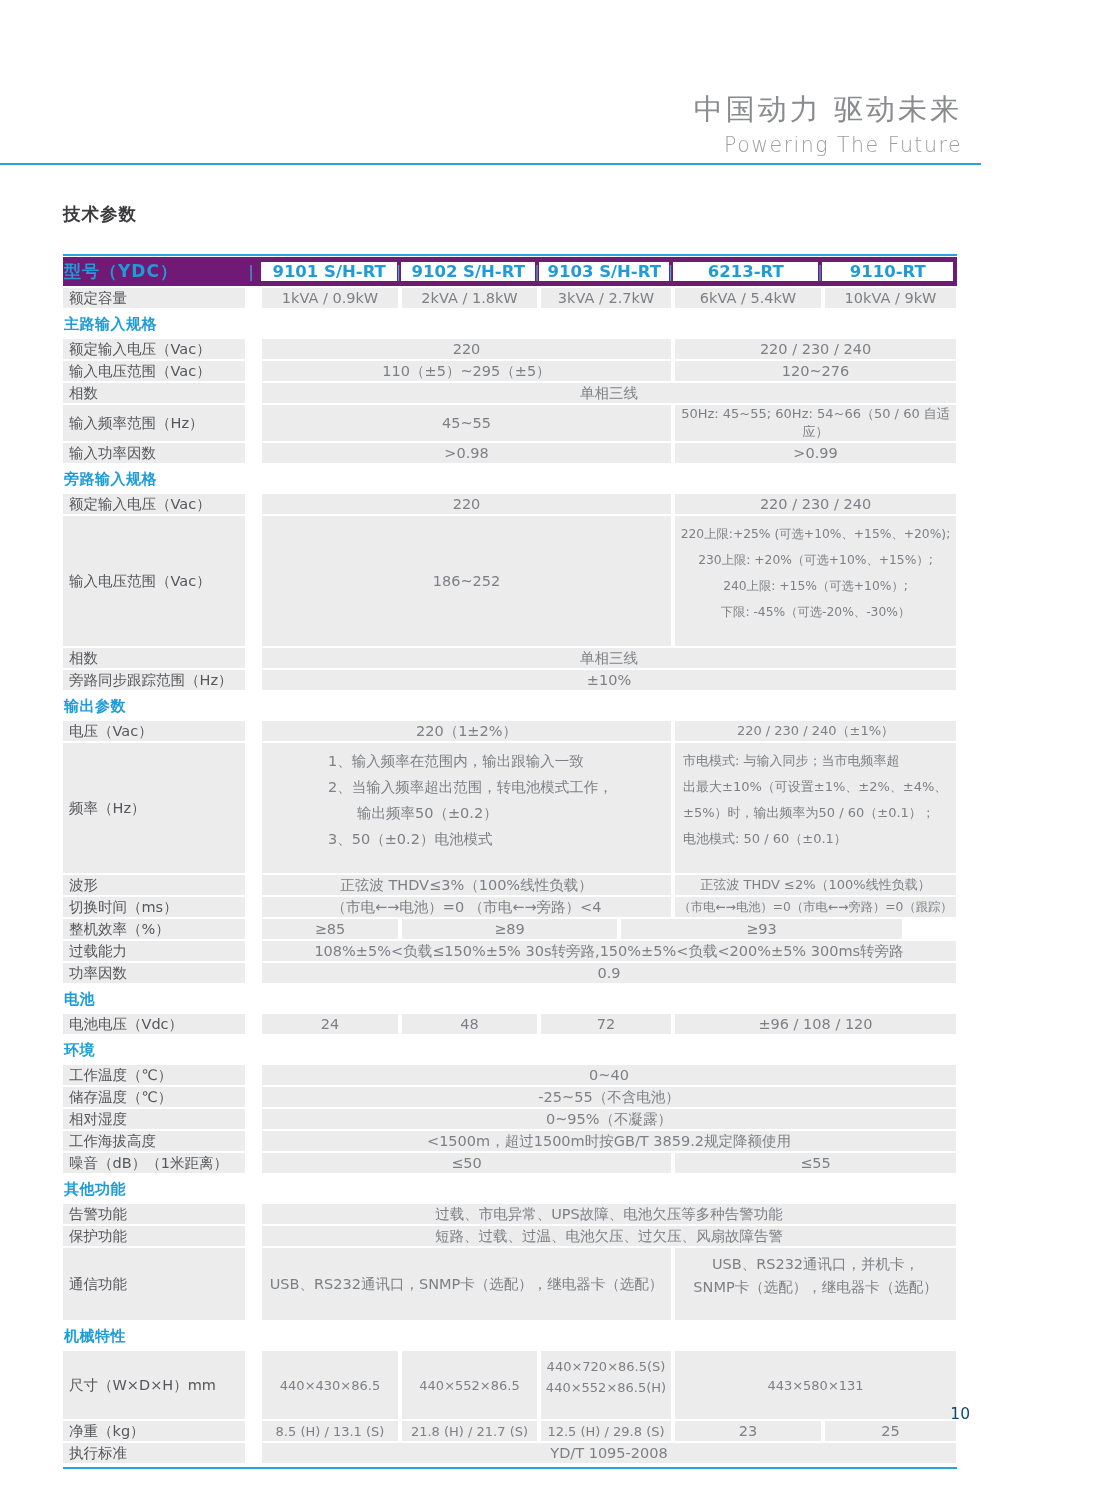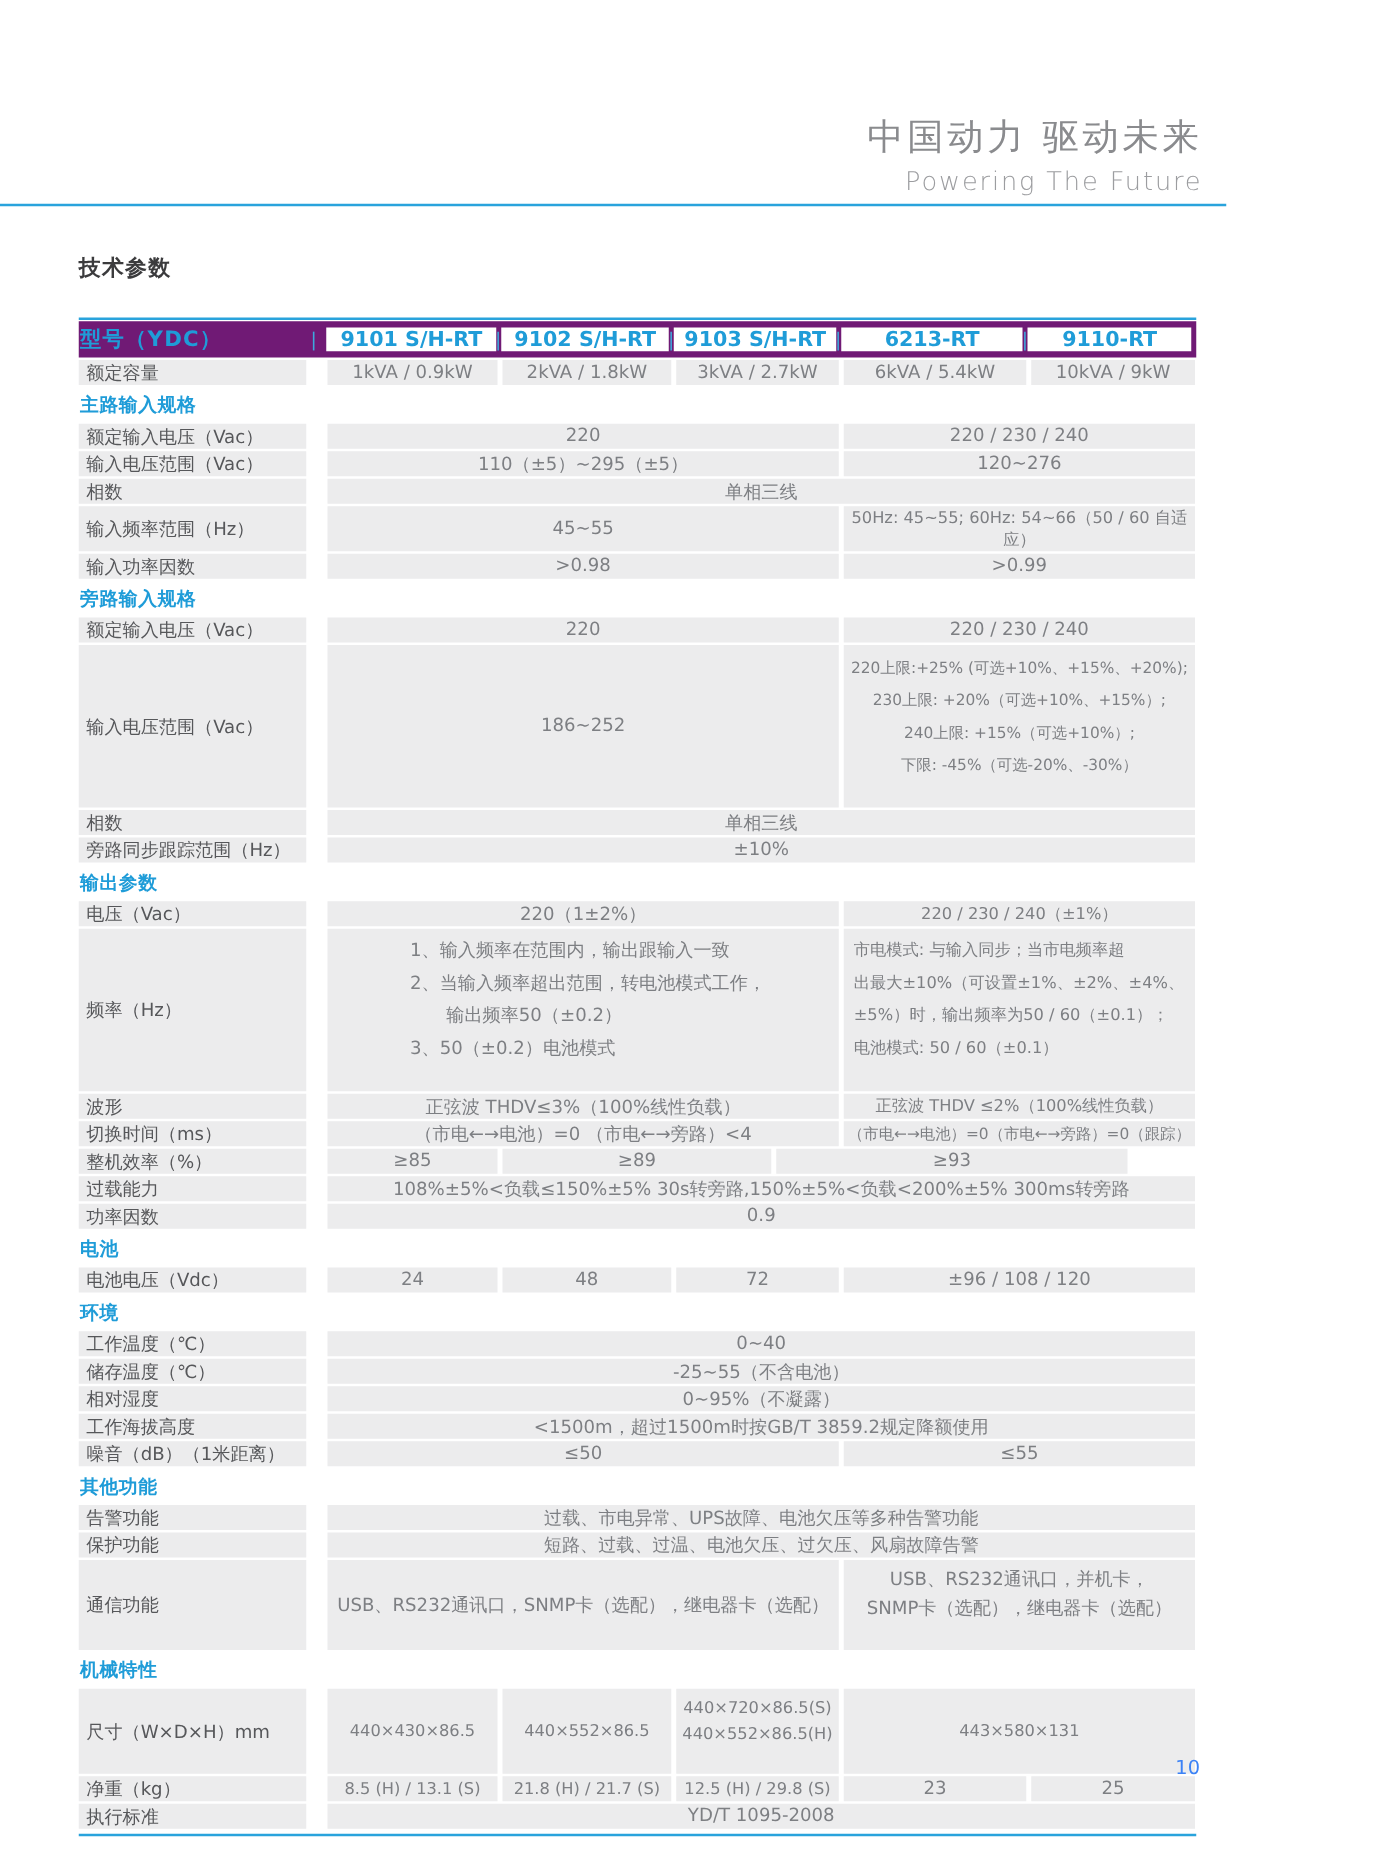--- a/index.html
+++ b/index.html
@@ -7,21 +7,21 @@
     width:1098px;height:1500px;position:relative;background:#ffffff;
     font-family:"DejaVu Sans","Liberation Sans",sans-serif;
     overflow:hidden;
   }
   
   .brand{position:absolute;top:90px;right:136px;text-align:right;}
   .brand-title{font-size:29px;color:#8a8b8e;letter-spacing:3px;font-weight:500;}
   .brand-sub{font-size:20.5px;color:#9c9da0;letter-spacing:1.5px;margin-top:3px;font-weight:300;}
   .rule{position:absolute;top:163px;left:0;width:981px;height:2px;background:#29a3dc;}
   .page-title{position:absolute;top:202px;left:63px;font-size:17.5px;font-weight:bold;color:#3b3b3d;letter-spacing:1px;}
-  .page-num{position:absolute;top:1405px;right:138px;font-size:15.5px;color:#3b82f6;}
+  .page-num{position:absolute;top:1405px;right:128px;font-size:15.5px;color:#0c4a6e;}
 
   
   .spec-table{
     position:absolute;top:254px;left:63px;width:894px;
     border-top:2px solid #29a3dc;border-bottom:2px solid #29a3dc;
     padding:1px 0 2px 0;box-sizing:content-box;
   }
   .t-row{display:flex;margin-bottom:2px;min-height:20px;align-items:stretch;}
   .cell{
     background:#ececed;color:#7d7f83;font-size:14.5px;

